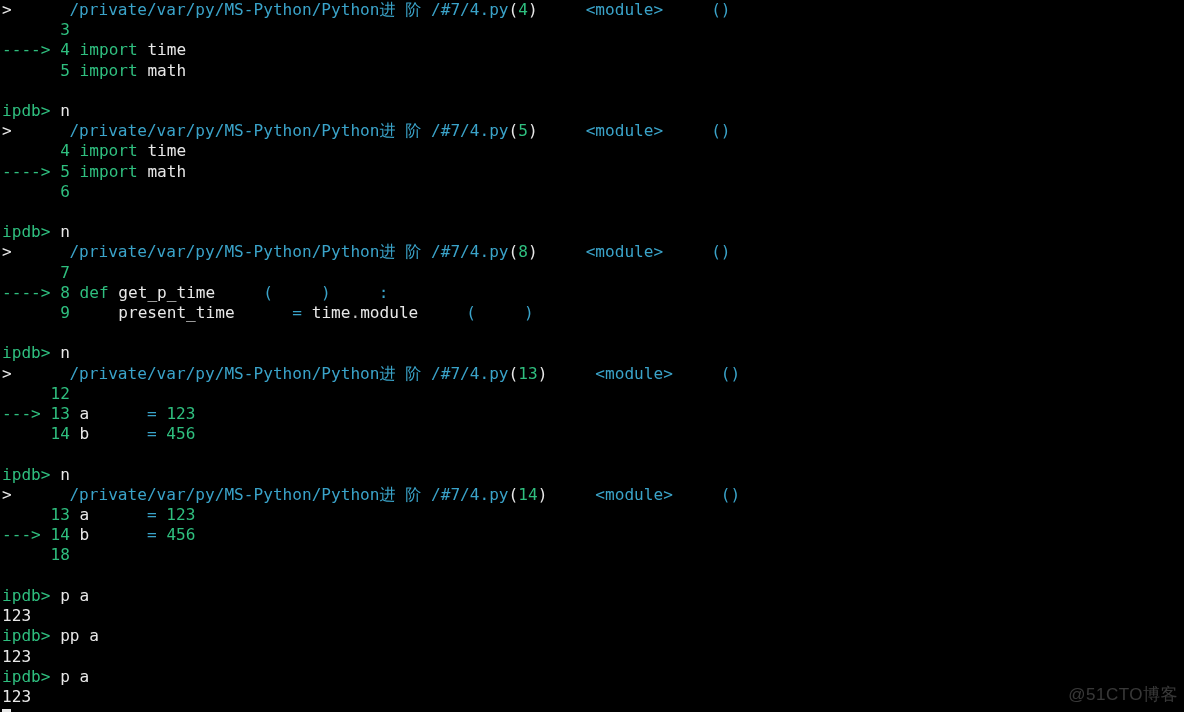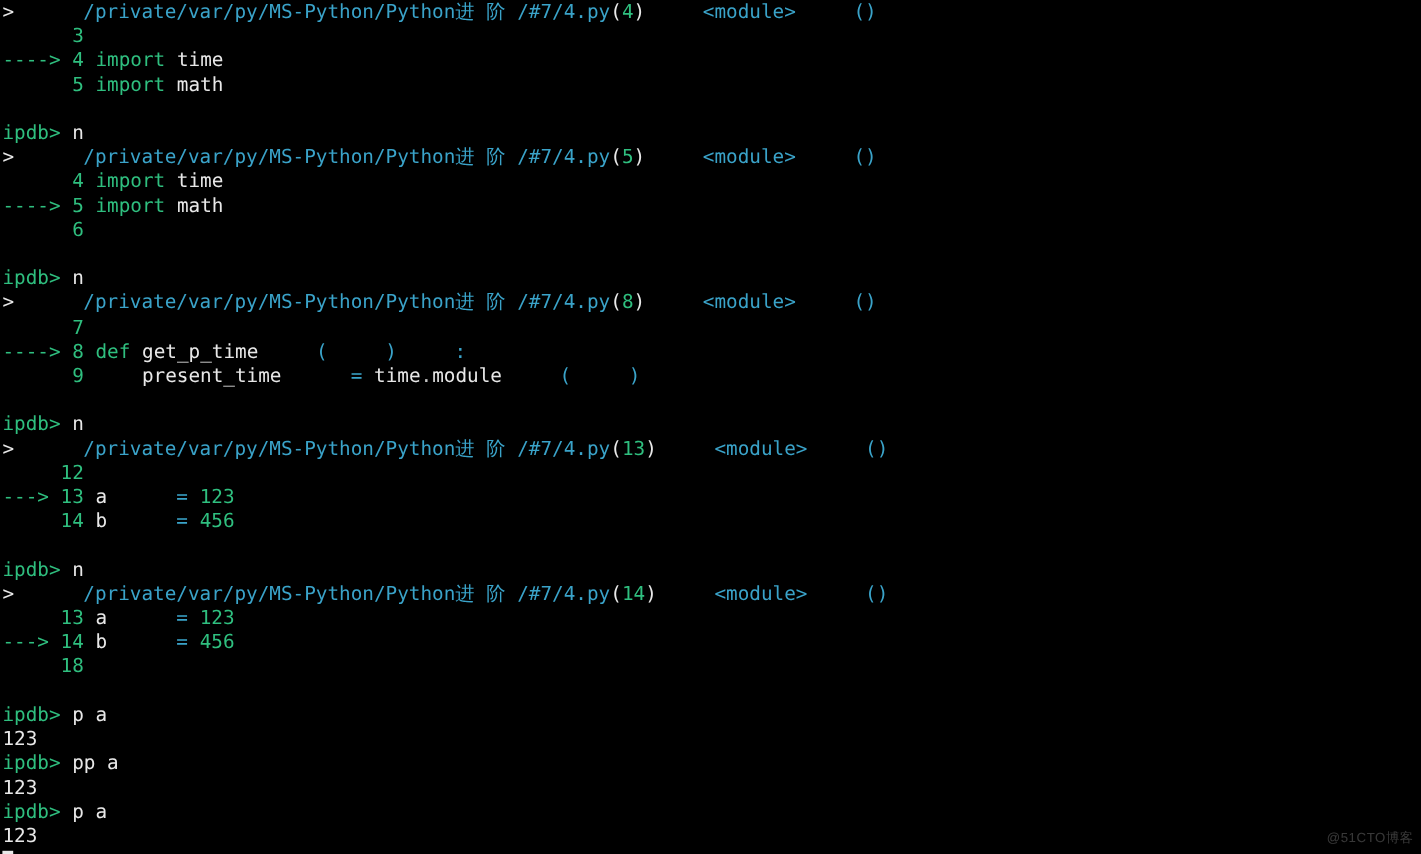--- a/index.html
+++ b/index.html
@@ -28,21 +28,21 @@
     width: 9px;
     height: 17px;
     background: #e8e8e8;
     vertical-align: text-bottom;
   }
   .watermark {
     position: absolute;
     right: 6px;
     bottom: 6px;
     font-family: sans-serif;
-    font-size: 11px;
+    font-size: 17px;
     color: rgba(255,255,255,0.22);
     letter-spacing: 0.5px;
     user-select: none;
   }
 </style>
 </head>
 <body>
 
 <pre class="term"><span class="w">&gt;</span> <span class="c">/private/var/py/MS-Python/Python进 阶 /#7/4.py</span><span class="w">(</span><span class="g">4</span><span class="w">)</span><span class="c">&lt;module&gt;</span><span class="c">()</span>
 <span class="g">      </span><span class="g">3</span><span class="c"> </span>

